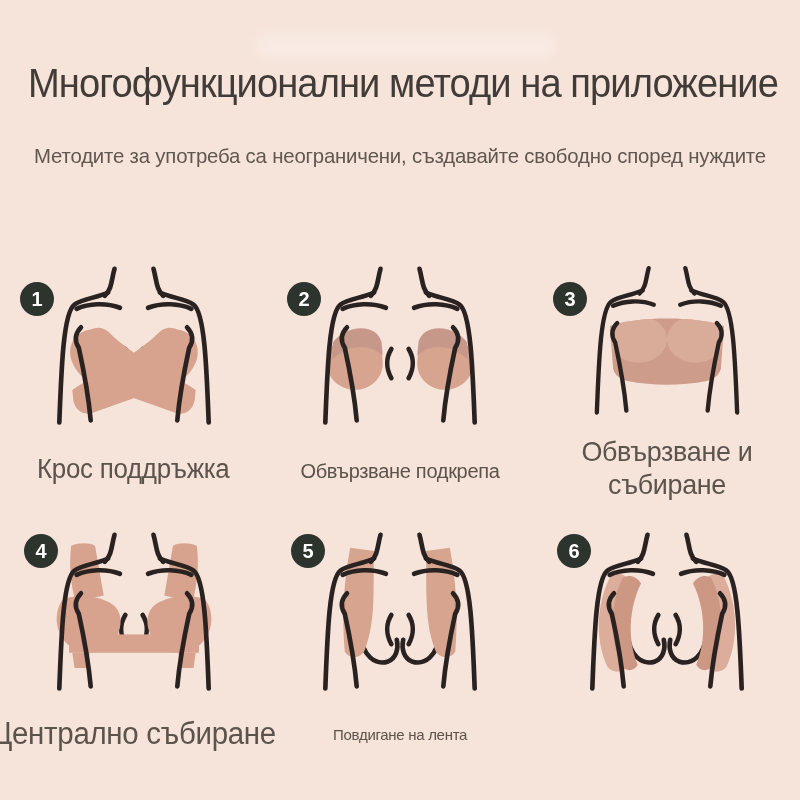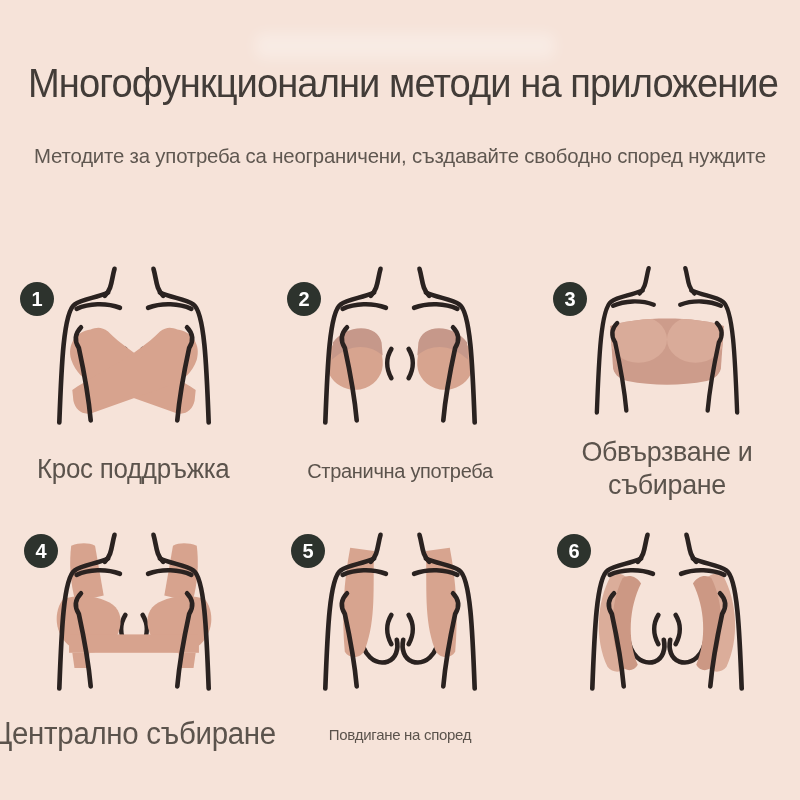--- a/index.html
+++ b/index.html
@@ -101,21 +101,21 @@
     <div class="cell row1">
       <div class="badge">2</div>
       <svg class="fig" viewBox="0 0 240 170">
         <use href="#torso-hooks"></use>
         <path fill="#d7a48f" d="M 60 78 C 52 86 50 98 55 108 C 61 119 75 125 88 120 C 99 116 105 106 104 95 L 102 78 C 100 68 90 64 80 66 C 72 68 65 72 60 78 Z"></path>
         <path fill="#c6988a" d="M 58 78 C 64 70 74 65 84 65 C 94 65 101 70 103 78 L 104 90 C 90 78 72 80 57 94 Z"></path>
         <path fill="#d7a48f" d="M 180 78 C 188 86 190 98 185 108 C 179 119 165 125 152 120 C 141 116 135 106 136 95 L 138 78 C 140 68 150 64 160 66 C 168 68 175 72 180 78 Z"></path>
         <path fill="#c6988a" d="M 182 78 C 176 70 166 65 156 65 C 146 65 139 70 137 78 L 136 90 C 150 78 168 80 183 94 Z"></path>
         <use href="#torso-base"></use>
       </svg>
-      <div class="label label-2">Странична употреба</div>
+      <div class="label label-2">Обвързване подкрепа</div>
     </div>
 
     <div class="cell row1">
       <div class="badge">3</div>
       <svg class="fig" viewBox="0 0 240 170">
         <clipPath id="bandclip">
           <path d="M 64 67 C 90 57 150 57 176 67 L 173 109 C 171 116 166 119 159 121 C 133 126 107 126 81 121 C 74 119 69 116 67 109 Z"></path>
         </clipPath>
         <path fill="#cd9c8b" d="M 64 67 C 90 57 150 57 176 67 L 173 109 C 171 116 166 119 159 121 C 133 126 107 126 81 121 C 74 119 69 116 67 109 Z"></path>
         <g clip-path="url(#bandclip)">
@@ -147,21 +147,21 @@
 
     <div class="cell row2">
       <div class="badge">5</div>
       <svg class="fig" viewBox="0 0 240 170">
         <use href="#torso-hooks"></use>
         <use href="#torso-breasts"></use>
         <path fill="#d7a48f" d="M 74 22 L 96 25 C 95 58 98 88 88 115 C 85 124 74 126 69 118 C 66 86 68 53 74 22 Z"></path>
         <path fill="#d7a48f" d="M 166 22 L 144 25 C 145 58 142 88 152 115 C 155 124 166 126 171 118 C 174 86 172 53 166 22 Z"></path>
         <use href="#torso-base"></use>
       </svg>
-      <div class="label label-5">Повдигане на според</div>
+      <div class="label label-5">Повдигане на лента</div>
     </div>
 
     <div class="cell row2">
       <div class="badge">6</div>
       <svg class="fig" viewBox="0 0 240 170">
         <use href="#torso-hooks"></use>
         <use href="#torso-breasts"></use>
         <path fill="#dbad9a" d="M 68 48 C 55 72 53 106 65 132 C 70 138 78 138 83 132 C 72 107 74 75 85 52 C 80 45 73 44 68 48 Z"></path>
         <path fill="#cc9884" d="M 79 50 C 67 74 67 108 78 131 C 82 137 90 136 93 130 C 83 107 85 77 96 55 C 92 48 84 46 79 50 Z"></path>
         <path fill="#dbad9a" d="M 172 48 C 185 72 187 106 175 132 C 170 138 162 138 157 132 C 168 107 166 75 155 52 C 160 45 167 44 172 48 Z"></path>

